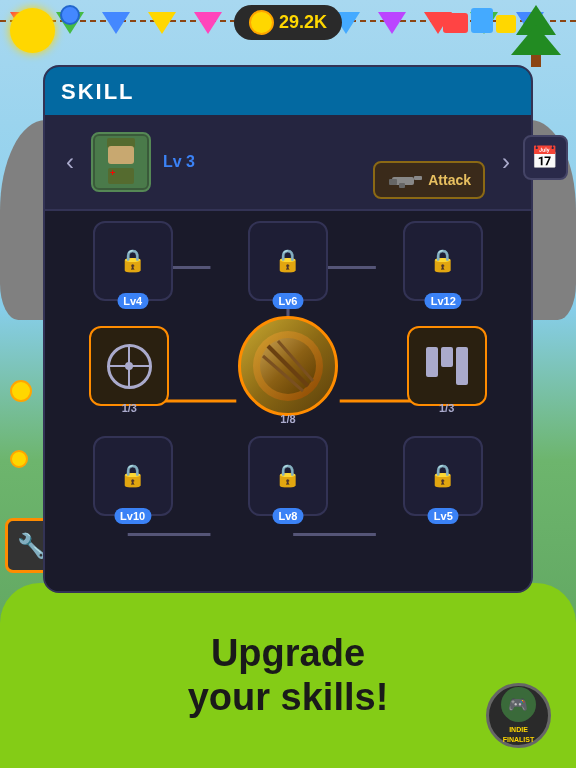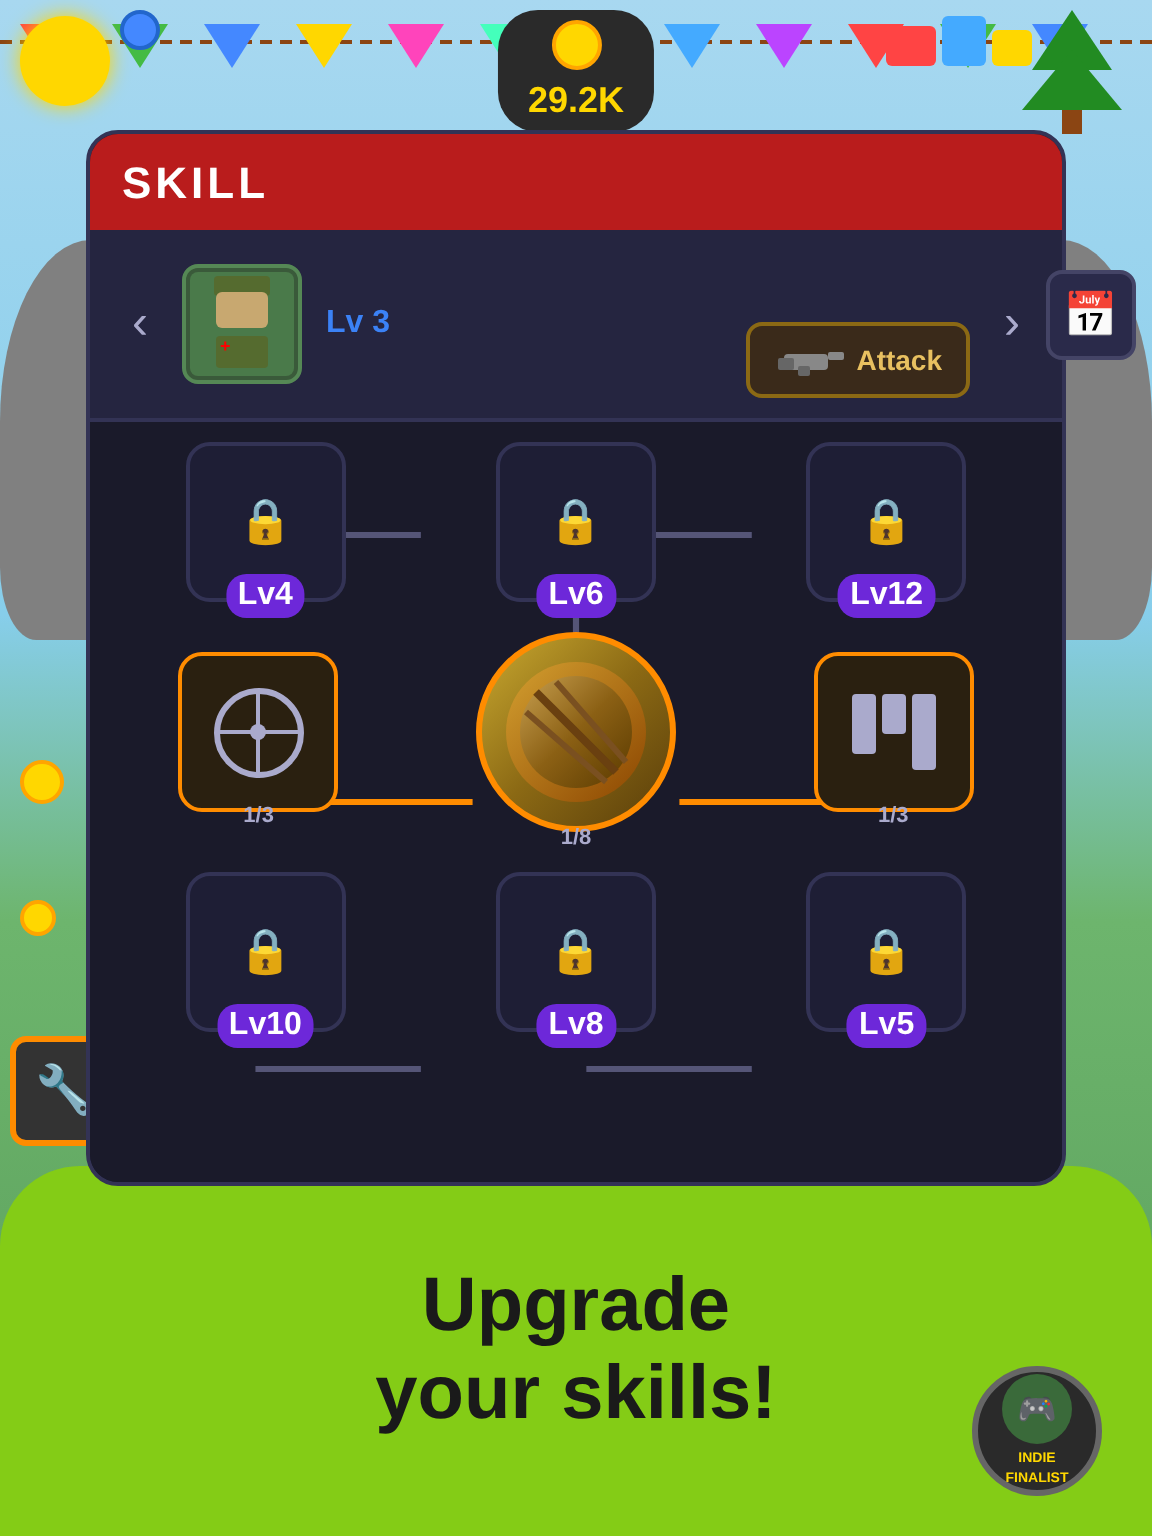--- a/index.html
+++ b/index.html
@@ -57,21 +57,20 @@
       position: absolute;
       left: 50%;
       transform: translateX(-50%);
       top: 5px;
       background: #2a2a2a;
       border-radius: 20px;
       padding: 5px 15px;
       display: flex;
       align-items: center;
       gap: 5px;
-      flex-direction: column;
     }
     .coin-icon {
       width: 25px; height: 25px;
       background: #FFD700;
       border-radius: 50%;
       border: 2px solid #FFA500;
     }
     .coin-amount {
       color: #FFD700;
       font-weight: bold;
@@ -158,21 +157,21 @@
       transform: translateX(-50%);
       width: 490px;
       background: #1a1a2e;
       border-radius: 16px;
       overflow: hidden;
       z-index: 20;
       border: 2px solid #333355;
     }
 
     .panel-header {
-      background: #b91c1c;
+      background: #0369a1;
       padding: 12px 16px 10px;
       display: flex;
       align-items: flex-end;
     }
     .header-title {
       color: white;
       font-size: 22px;
       font-weight: bold;
       letter-spacing: 2px;
     }
@@ -317,23 +316,23 @@
 
     .lock-icon {
       color: #555577;
       font-size: 22px;
     }
     .level-tag {
       position: absolute;
       bottom: -10px;
       left: 50%;
       transform: translateX(-50%);
-      background: #6d28d9;
+      background: #3b82f6;
       color: white;
-      font-size: 16px;
+      font-size: 11px;
       font-weight: bold;
       padding: 2px 6px;
       border-radius: 10px;
       white-space: nowrap;
     }
     .count-tag {
       position: absolute;
       bottom: -10px;
       left: 50%;
       transform: translateX(-50%);

